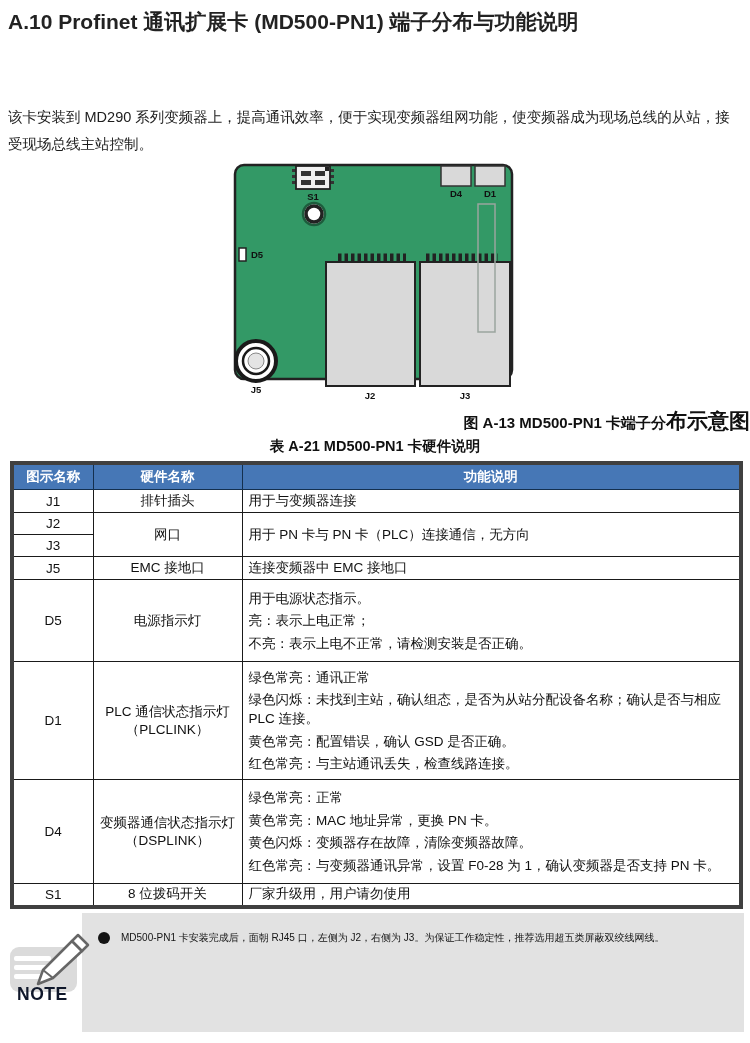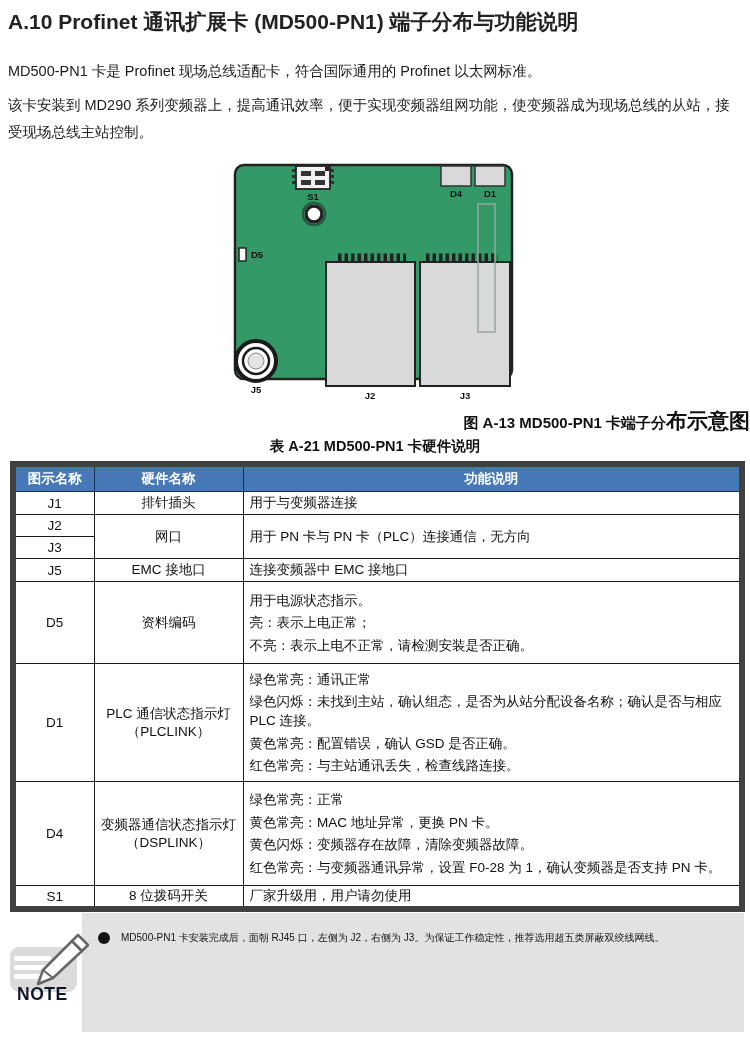--- a/index.html
+++ b/index.html
@@ -8,21 +8,21 @@
     font-family:"Liberation Sans","DejaVu Sans",sans-serif; color:#1a1a1a;
     overflow:hidden;
     border-radius:14px;
   }
   .title {
     position:absolute; left:8px; top:8px; width:730px;
     font-size:21px; font-weight:bold; color:#222; margin:0;
   }
   .para { position:absolute; left:8px; width:736px; margin:0; font-size:14.5px; line-height:27px; color:#1c1c1c; }
   .p1 { top:58px; }
-  .p2 { top:92px; }
+  .p2 { top:104px; }
 
   
   .diagram { position:absolute; left:230px; top:162px; width:292px; height:246px; }
   .diagram svg { display:block; }
   .pcb-label { font-family:"Liberation Sans",sans-serif; font-size:9.5px; font-weight:bold; fill:#111; }
 
   
   .fig-caption {
     position:absolute; left:0; top:407px; width:750px; text-align:right;
     font-size:15px; font-weight:600; color:#111;
@@ -33,21 +33,21 @@
     font-size:14.5px; font-weight:600; color:#111;
   }
 
   
   .hw-table {
     position:absolute; left:10px; top:461px; width:729px;
     border-collapse:collapse; table-layout:fixed;
     font-size:13.5px; color:#111;
   }
   .hw-table th, .hw-table td { border:1.5px solid #1a1a1a; padding:1px 4px; }
-  .hw-table { border:6px solid #404040; }
+  .hw-table { border:4px solid #404040; }
   .hw-table th {
     background:#4677b6; color:#fff; font-weight:bold; font-size:13.5px;
     height:20px; padding:2px 4px; border-color:#14304f;
   }
   .hw-table td.c1 { text-align:center; }
   .hw-table td.c2 { text-align:center; }
   .hw-table td.c3 { text-align:left; padding-left:6px; padding-right:0; }
   .dl { line-height:19px; margin:3.5px 0; }
   tr.rh-s  { height:23px; }
   tr.rh-s2 { height:22px; }
@@ -78,21 +78,20 @@
     font-size:17.5px; font-weight:bold; color:#0f172a; letter-spacing:0.5px;
   }
 </style>
 </head>
 <body>
 
 <div class="page">
 
   <h1 class="title">A.10 Profinet 通讯扩展卡 (MD500-PN1) 端子分布与功能说明</h1>
 
-  <p class="para p1">MD500-PN1 卡是 Profinet 现场总线适配卡，符合国际通用的 Profinet 以太网标准。</p>
   <p class="para p2">该卡安装到 MD290 系列变频器上，提高通讯效率，便于实现变频器组网功能，使变频器成为现场总线的从站，接受现场总线主站控制。</p>
 
   <div class="diagram">
     <svg width="292" height="246" viewBox="0 0 292 246">
 
       <rect x="5" y="3" width="277" height="214" rx="9" fill="#339966" stroke="#222" stroke-width="2.5"></rect>
 
       <g>
         <rect x="62" y="7" width="4" height="3" fill="#333"></rect>
         <rect x="62" y="13" width="4" height="3" fill="#333"></rect>
@@ -169,21 +168,21 @@
       <tr class="rh-s2">
         <td class="c1">J3</td>
       </tr>
       <tr class="rh-s">
         <td class="c1">J5</td>
         <td class="c2">EMC 接地口</td>
         <td class="c3">连接变频器中 EMC 接地口</td>
       </tr>
       <tr class="rh-d5">
         <td class="c1">D5</td>
-        <td class="c2">资料编码</td>
+        <td class="c2">电源指示灯</td>
         <td class="c3">
           <div class="dl">用于电源状态指示。</div>
           <div class="dl">亮：表示上电正常；</div>
           <div class="dl">不亮：表示上电不正常，请检测安装是否正确。</div>
         </td>
       </tr>
       <tr class="rh-d1">
         <td class="c1">D1</td>
         <td class="c2">PLC 通信状态指示灯（PLCLINK）</td>
         <td class="c3">

